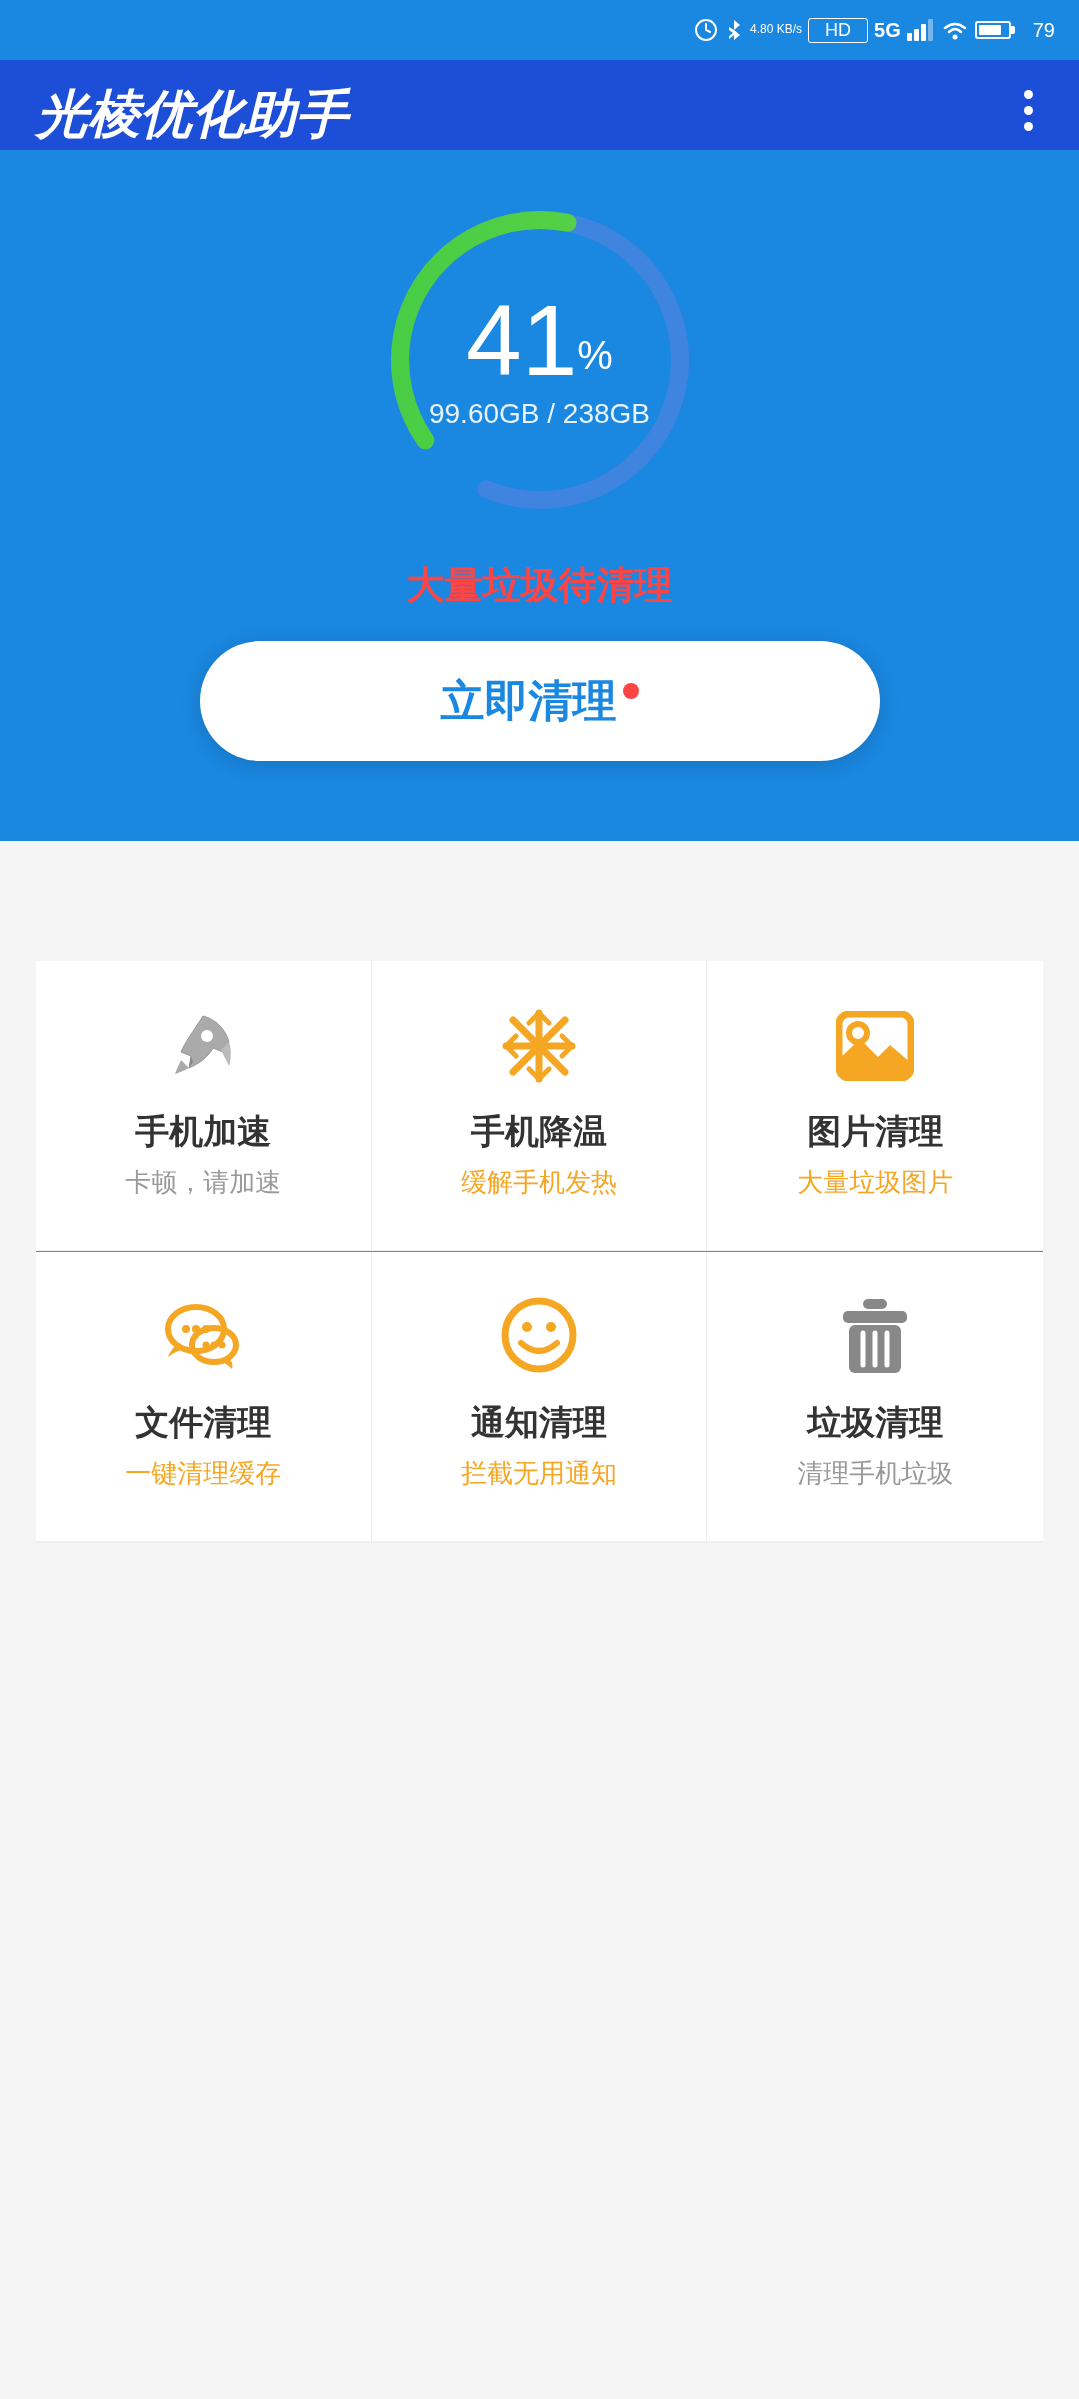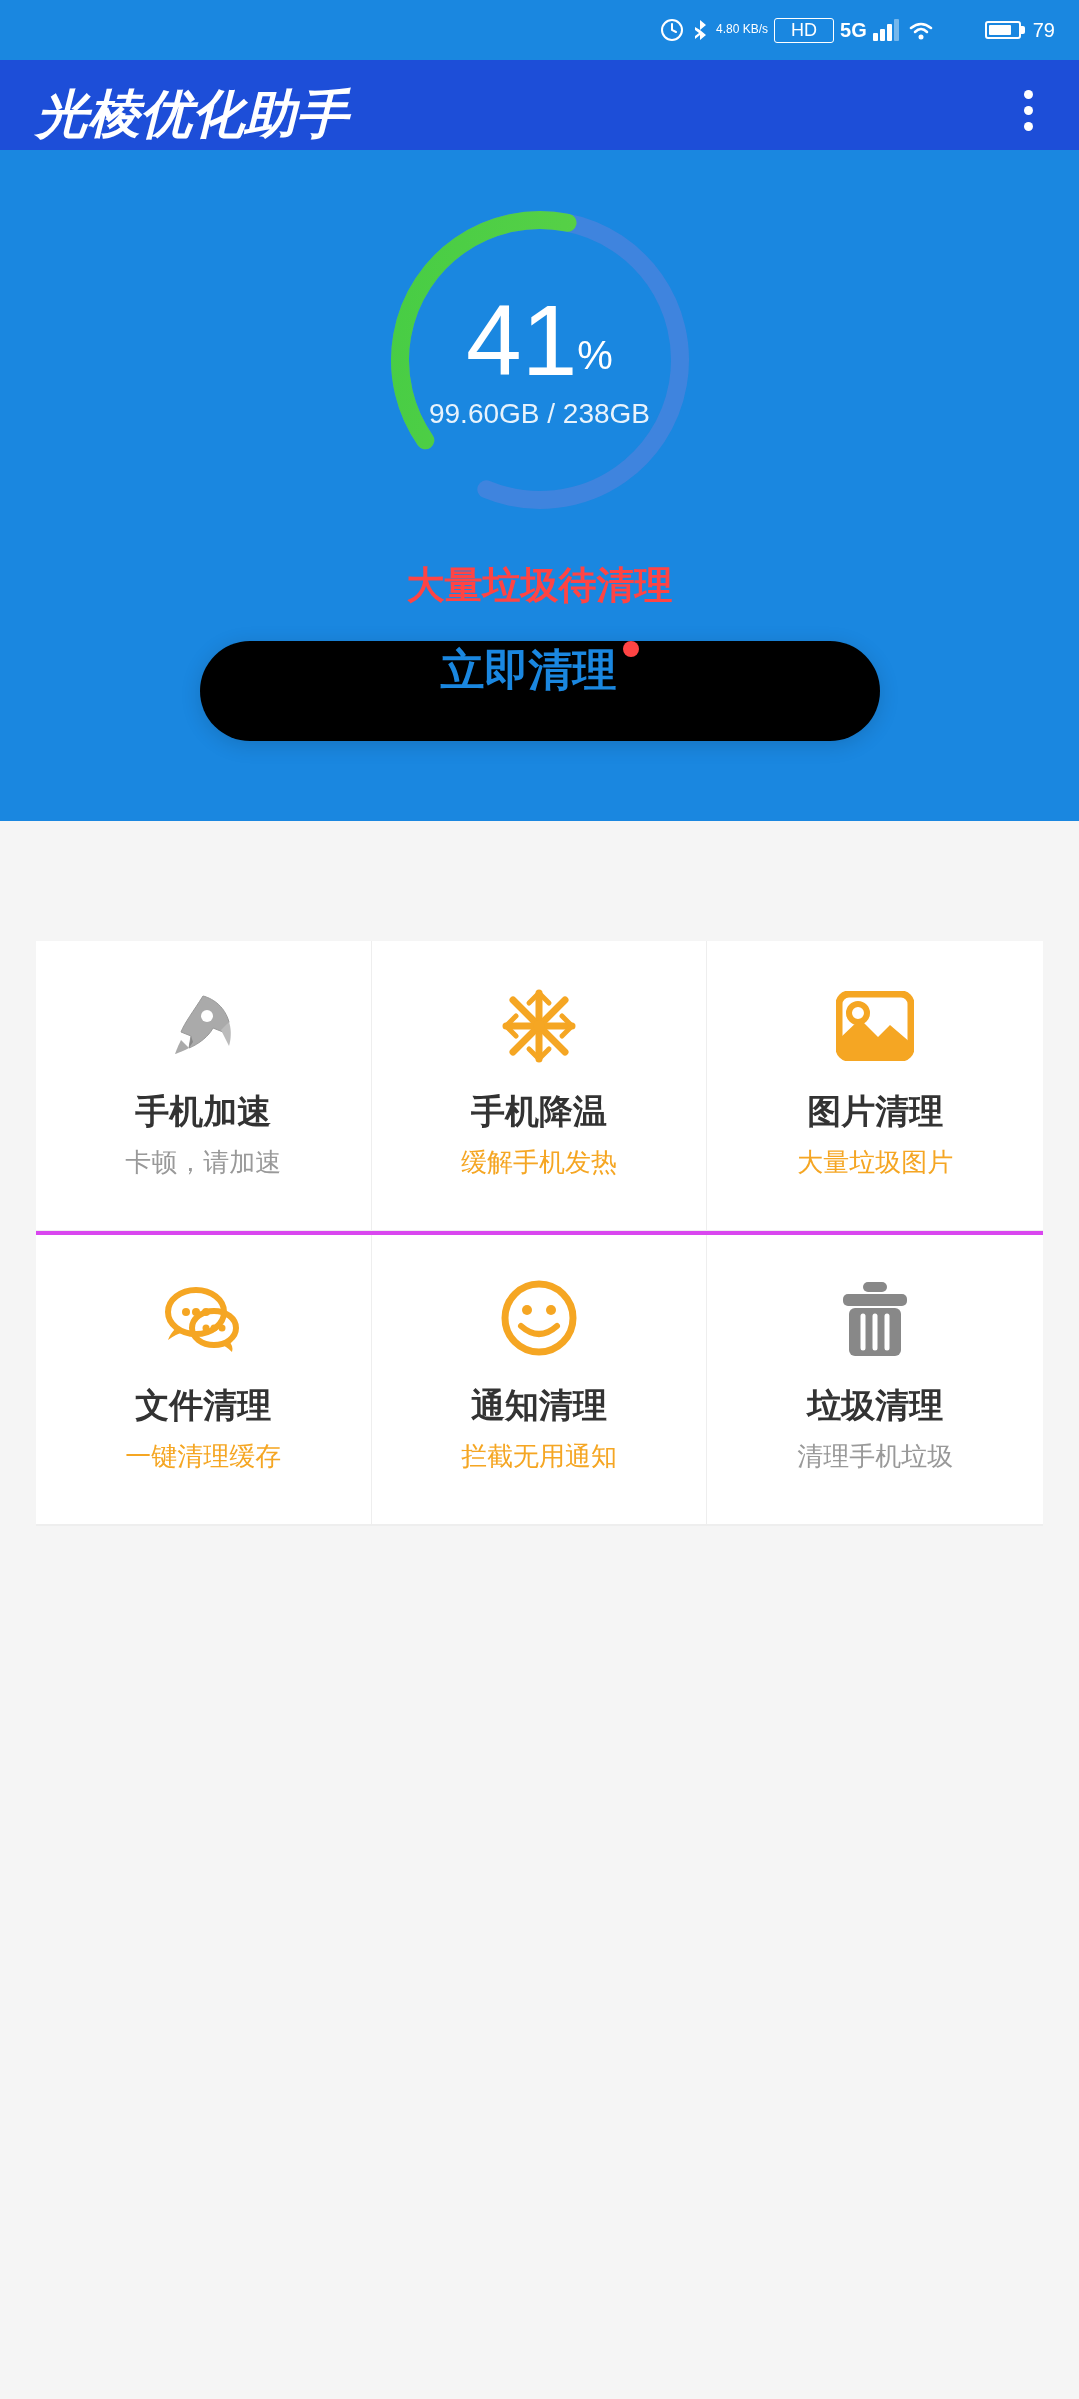--- a/index.html
+++ b/index.html
@@ -25,23 +25,22 @@
     .status-icons {
       display: flex;
       align-items: center;
       gap: 6px;
       color: white;
       font-size: 22px;
     }
     .battery-icon {
       display: flex;
       align-items: center;
-      gap: 4px;
+      gap: 14px;
       font-size: 20px;
-      margin-left: 44px;
     }
     .battery-box {
       width: 36px;
       height: 18px;
       border: 2px solid white;
       border-radius: 3px;
       position: relative;
       display: flex;
       align-items: center;
       padding: 2px;
@@ -173,26 +172,27 @@
       color: #ff4444;
       font-size: 38px;
       font-weight: 600;
       margin-bottom: 30px;
       position: relative;
       z-index: 1;
     }
 
     
     .clean-button {
-      background: #000000;
+      background: #ffffff;
       border: none;
       border-radius: 60px;
       width: 680px;
-      height: 100px;
-      display: flex;
+      height: 120px;
+      display: flex;
+      align-items: center;
       justify-content: center;
       cursor: pointer;
       position: relative;
       z-index: 1;
       box-shadow: 0 4px 20px rgba(0,0,0,0.15);
     }
     .clean-button-text {
       color: #1a87e0;
       font-size: 44px;
       font-weight: 600;
@@ -338,21 +338,21 @@
   <div class="warning-text">大量垃圾待清理</div>
 
   <button class="clean-button">
     <span class="clean-button-text">立即清理</span>
     <div class="red-dot"></div>
   </button>
 </div>
 
 <div class="white-section">
 
-  <div style="display:grid; grid-template-columns: repeat(3,1fr); background:white; border-bottom:4px solid #d946ef;">
+  <div style="display:grid; grid-template-columns: repeat(3,1fr); background:white; border-bottom:1px solid #d946ef;">
 
     <div class="feature-item" style="border-right:1px solid #eee;">
       <div class="feature-icon">
         <svg width="80" height="80" viewBox="0 0 80 80">
           <path d="M40 10 C40 10 60 14 66 36 L60 46 L50 42 C46 50 36 58 26 62 L28 50 L18 46 C22 36 30 26 40 10Z" fill="#aaa" stroke="#999" stroke-width="1"></path>
           <circle cx="44" cy="30" r="6" fill="white"></circle>
           <path d="M20 56 L26 62 C18 66 12 68 12 68 C12 68 14 62 18 54Z" fill="#aaa"></path>
           <path d="M58 44 L66 60 C66 60 70 48 66 36Z" fill="#bbb"></path>
           <path d="M28 50 L30 56 L26 62 L28 50Z" fill="#888"></path>
         </svg>

